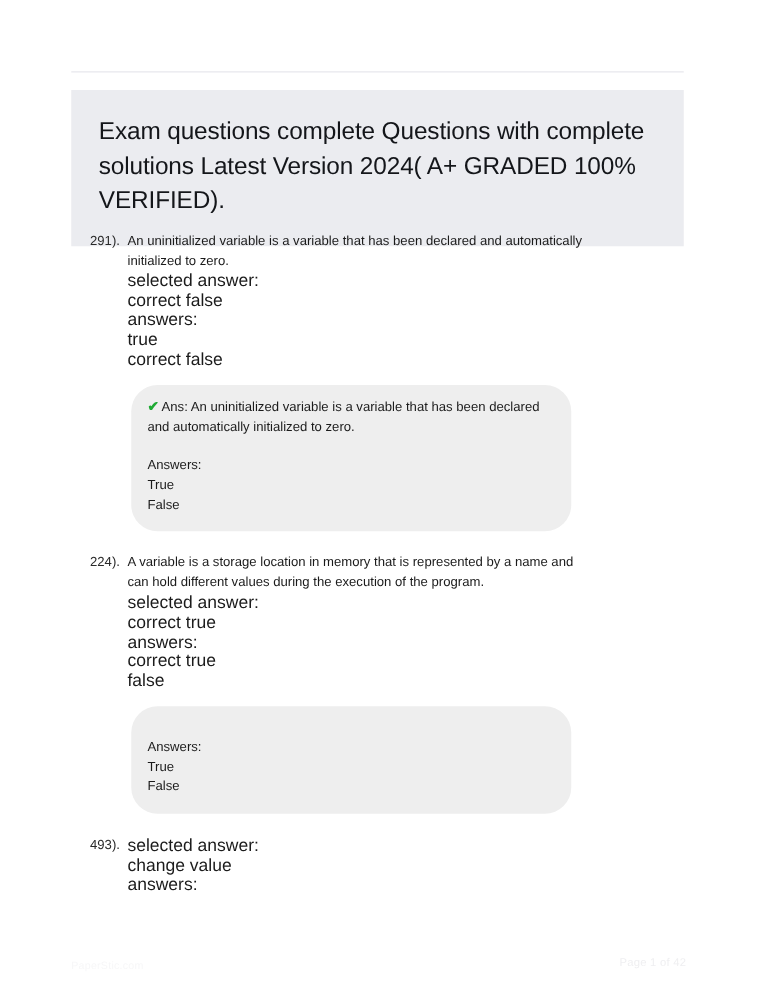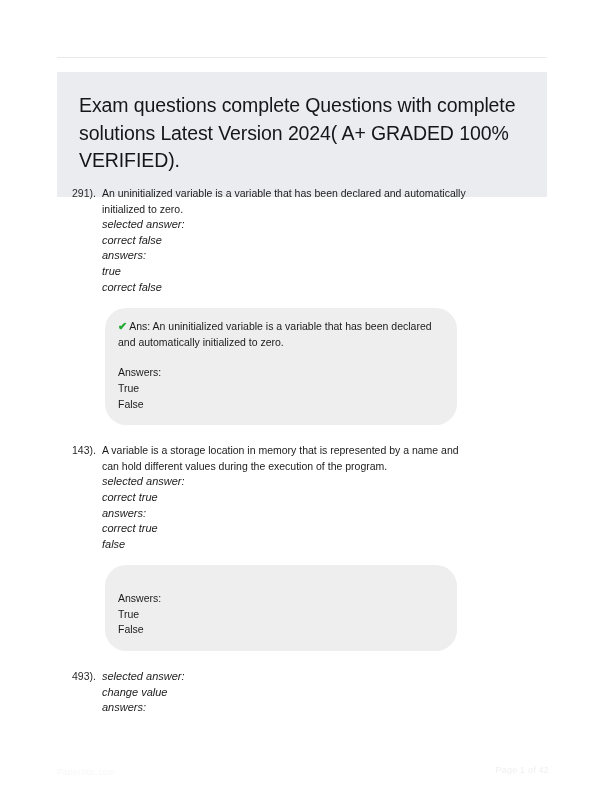--- a/index.html
+++ b/index.html
@@ -89,26 +89,25 @@
     flex: 1 1 auto;
     min-width: 0;
   }
   .qstatement {
     font-size: 10.5px;
     line-height: 15.6px;
     color: #1b1b1b;
     margin: 0;
   }
   .qline {
-    font-size: 11px;
+    font-size: 14px;
     line-height: 15.6px;
     color: #1b1b1b;
     margin: 0;
     white-space: pre-wrap;
-    font-style: italic;
   }
 
   
   .ansbox {
     margin-top: 13px;
     margin-left: 48px;
     margin-right: 9px;
     background: #eeeeee;
     padding: 11px 13px 13px 13px;
     box-sizing: border-box;
@@ -182,21 +181,21 @@
         <div class="ansbox">
           <p class="ansline"><span class="check">✔</span><span>Ans:</span> <span>An uninitialized variable is a variable that has been declared and automatically initialized to zero.</span></p>
           <div class="ans-spacer"></div>
           <p class="ansline">Answers:</p>
           <p class="ansline">True</p>
           <p class="ansline">False</p>
         </div>
       </div>
       <div class="qblock">
         <div class="qrow">
-          <div class="qnum">143).</div>
+          <div class="qnum">224).</div>
           <div class="qbody">
             <p class="qstatement">A variable is a storage location in memory that is represented by a name and can hold different values during the execution of the program.</p>
             <p class="qline">selected answer:</p>
             <p class="qline">correct true</p>
             <p class="qline">answers:</p>
             <p class="qline">correct true</p>
             <p class="qline">false</p>
           </div>
         </div>
         <div class="ansbox">

